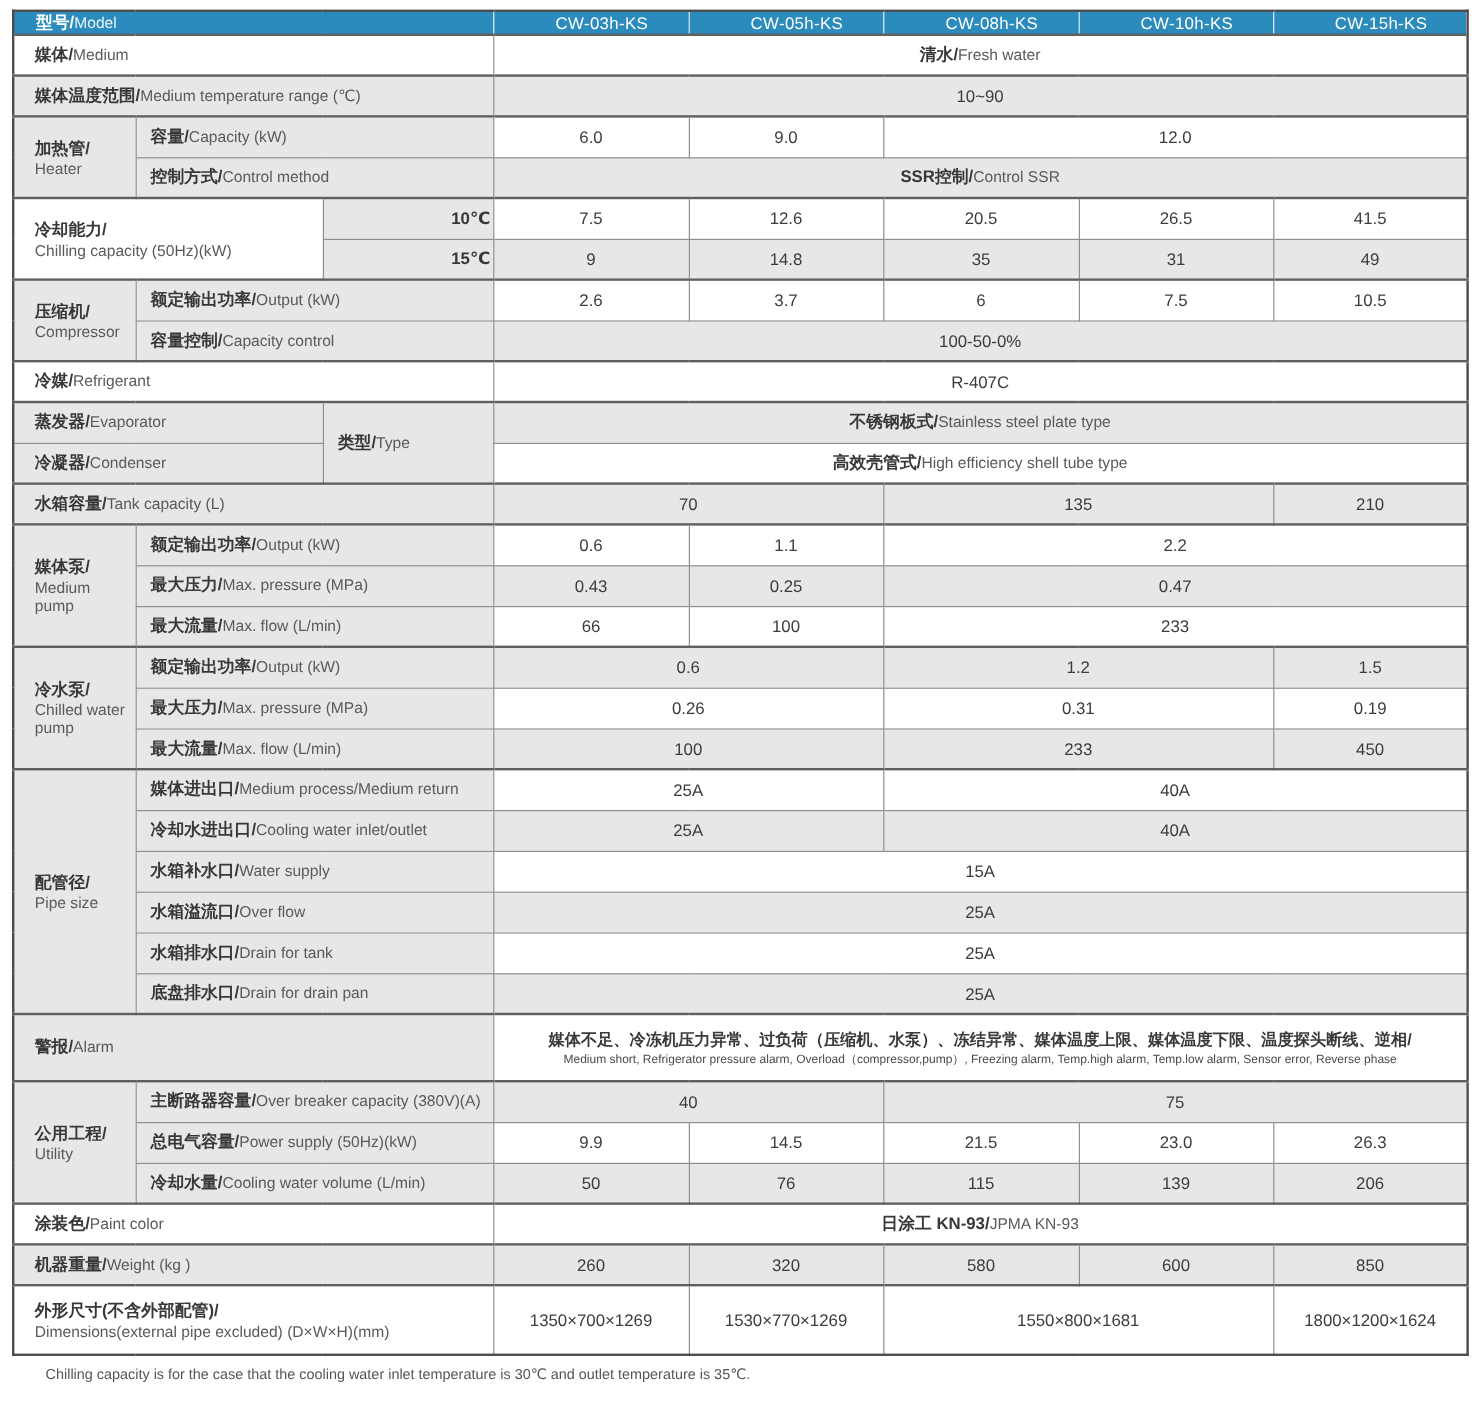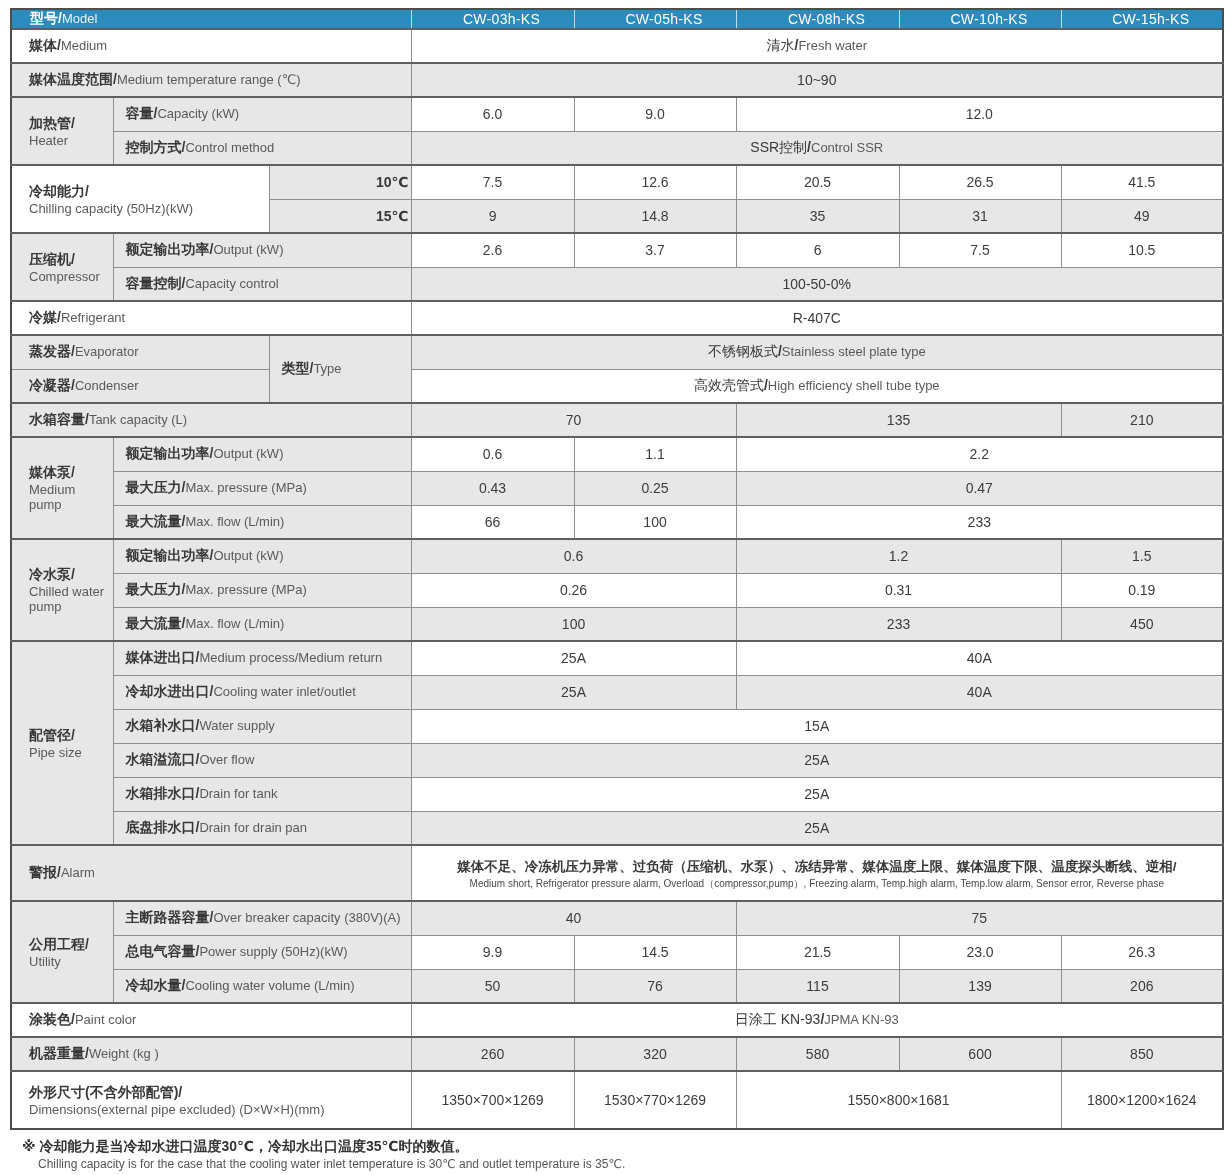--- a/index.html
+++ b/index.html
@@ -32,21 +32,21 @@
   .zh{font-weight:bold;color:var(--zh);}
   .sl{color:var(--zh);font-weight:bold;}
   .en{color:var(--en);font-size:13px;}
   td.lbl{padding-left:17px;text-align:left;}
   td.lbl-attr{padding-left:12px;text-align:left;}
   td.lbl-sub{padding-left:48px;text-align:right;font-weight:bold;color:var(--zh);margin-left:33px;}
   td.lbl-block .en{display:block;}
   td.lbl-block .zh{display:block;}
   
   td.val{text-align:center;}
-  td.val .zh{font-weight:normal;text-align:right;}
+  td.val .zh{font-weight:bold;text-align:right;}
   
   td.alarm{text-align:center;padding:2px 6px;}
   td.alarm .a-zh{display:block;font-weight:bold;color:#3a3a3a;font-size:13.5px;line-height:1.6;white-space:nowrap;}
   td.alarm .a-en{display:block;color:#4a4a4a;font-size:10px;line-height:1.3;white-space:nowrap;}
   
   #footnote{margin:7px 0 0 12px;}
   #footnote .f-zh{font-size:14px;font-weight:bold;color:#333;line-height:1.35;}
   #footnote .f-en{font-size:12px;color:#555;padding-left:16px;line-height:1.4;}
 </style>
 </head>
@@ -275,16 +275,15 @@
           </td>
           <td class="val bg-white">1350×700×1269</td>
           <td class="val bg-white">1530×770×1269</td>
           <td colspan="2" class="val bg-white">1550×800×1681</td>
           <td class="val bg-white">1800×1200×1624</td>
         </tr>
       </tbody>
   </table>
 
   <div id="footnote">
-    <div class="f-zh">※ 冷却能力是当冷却水进口温度30℃，冷却水出口温度35℃时的数值。</div>
     <div class="f-en">Chilling capacity is for the case that the cooling water inlet temperature is 30℃ and outlet temperature is 35℃.</div>
   </div>
 </div>
 
 </body></html>

